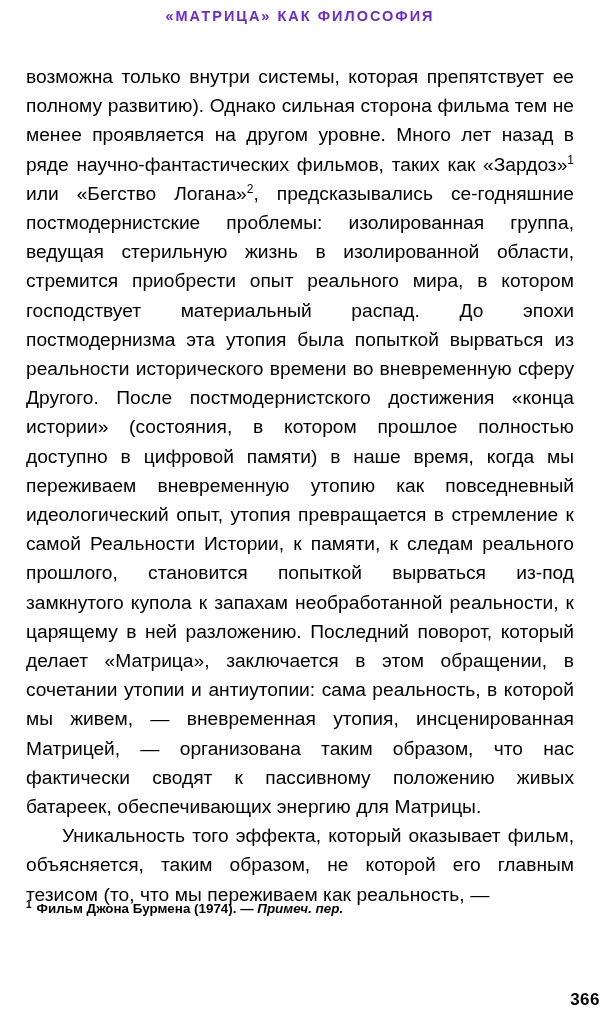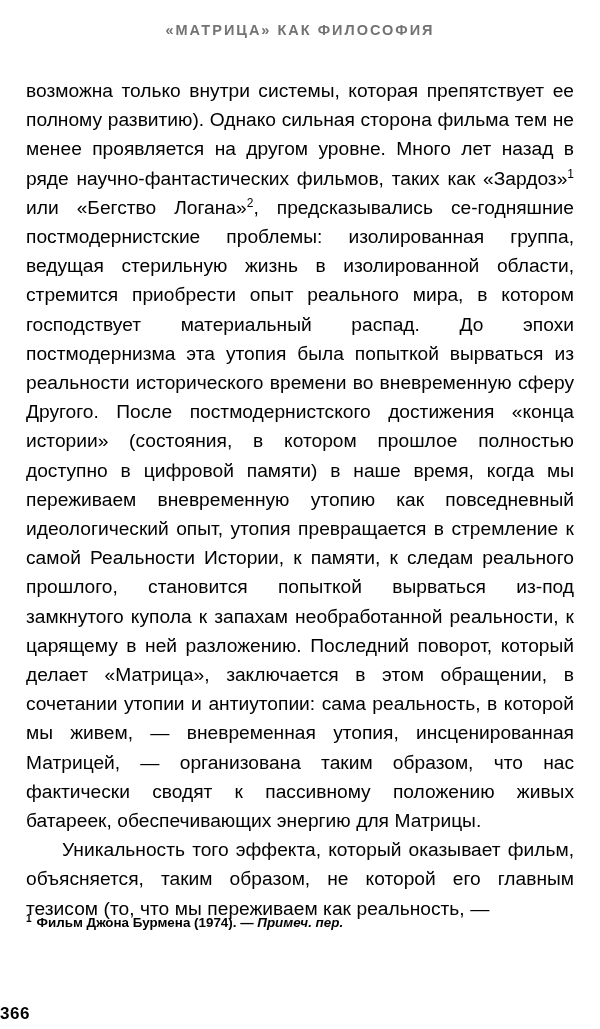--- a/index.html
+++ b/index.html
@@ -20,24 +20,24 @@
     width: 600px;
     height: 1029px;
     box-sizing: border-box;
     padding: 0;
   }
   .running-head {
     text-align: center;
     font-size: 14.5px;
     font-weight: bold;
     letter-spacing: 2.0px;
-    margin-top: 22px;
+    margin-top: 8px;
     margin-bottom: 0;
     text-transform: uppercase;
-    color: #737373;
+    color: #6d28d9;
   }
   .body-block {
     margin: 38px 26px 0 26px;
     font-size: 19.2px;
     line-height: 29.2px;
     text-align: justify;
     text-justify: inter-word;
     font-weight: 500;
   }
   .para {
@@ -75,21 +75,21 @@
     margin-right: 5px;
   }
   .footnote em {
     font-style: italic;
   }
   .folio {
     position: absolute;
     left: 0;
     right: 0;
     top: 982px;
-    text-align: left;
+    text-align: right;
     font-size: 17px;
     font-weight: bold;
     letter-spacing: 0.5px;
   }
   
   .body-block p {
     word-spacing: 0.2px;
     margin-top: 9px;
   }
 </style>

